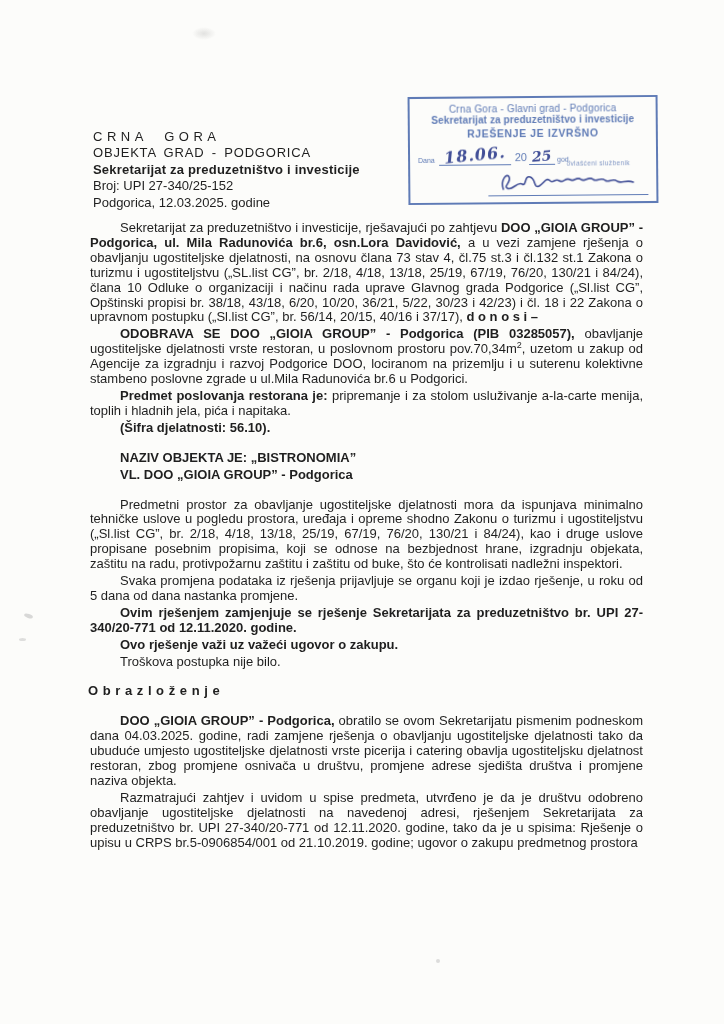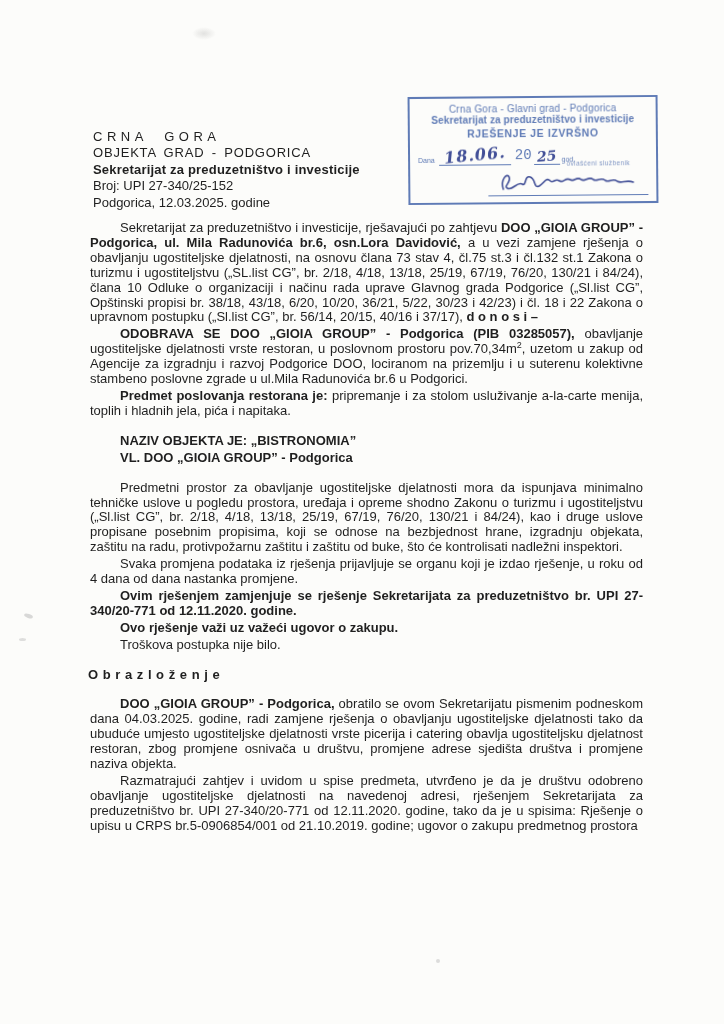--- a/index.html
+++ b/index.html
@@ -23,21 +23,21 @@
     box-sizing:border-box;padding-top:5px;opacity:0.92;
   }
   .stamp .s1{font-size:10px;text-align:center;letter-spacing:0.2px;}
   .stamp .s2{font-size:10px;font-weight:bold;text-align:center;letter-spacing:0.1px;}
   .stamp .s3{font-size:10.5px;font-weight:bold;text-align:center;letter-spacing:0.6px;margin-top:2px;}
   .s-date{margin:6px 0 0 8px;font-size:7px;display:flex;align-items:flex-end;}
   .s-lbl{font-size:7px;padding-bottom:2px;}
   .u{border-bottom:1.3px solid #5270b0;display:inline-block;text-align:center;}
   .u-date{width:72px;margin:0 4px;}
   .u-year{width:26px;margin:0 2px;}
-  .s-20{font-size:14px;padding-bottom:2px;font-family:Liberation Mono, monospace;}
+  .s-20{font-size:11px;padding-bottom:2px;}
   .hand{font-family:"DejaVu Serif", serif;font-style:italic;color:#32418f;font-weight:bold;}
   .hand-date{font-size:16px;display:inline-block;transform:rotate(-5deg);letter-spacing:1px;}
   .hand-year{font-size:14px;display:inline-block;transform:rotate(-4deg);}
   .s-sig{position:absolute;right:8px;bottom:6px;width:160px;text-align:center;}
   .s-officer{font-size:6.5px;letter-spacing:0.4px;opacity:0.8;text-align:right;padding-right:18px;}
   .sig-line{border-bottom:1.3px solid #5270b0;}
   .squiggle{display:block;margin:0 auto;}
   
   .doc-body{
     position:absolute;left:88px;top:219px;width:557px;
@@ -93,24 +93,25 @@
                      C124,18 129,13 136,16" fill="none" stroke="#32418f" stroke-width="1.6" stroke-linecap="round"></path>
           </svg>
         </div>
       </div>
     </div>
 
     <div class="doc-body">
       <p class="indent"><span>Sekretarijat za preduzetništvo i investicije, rješavajući po zahtjevu </span><b>DOO „GIOIA GROUP” - Podgorica, ul. Mila Radunovića br.6, osn.Lora Davidović,</b><span> a u vezi zamjene rješenja o obavljanju ugostiteljske djelatnosti, na osnovu člana 73 stav 4, čl.75 st.3 i čl.132 st.1 Zakona o turizmu i ugostiteljstvu („SL.list CG”, br. 2/18, 4/18, 13/18, 25/19, 67/19, 76/20, 130/21 i 84/24), člana 10 Odluke o organizaciji i načinu rada uprave Glavnog grada Podgorice („Sl.list CG”, Opštinski propisi br. 38/18, 43/18, 6/20, 10/20, 36/21, 5/22, 30/23 i 42/23) i čl. 18 i 22 Zakona o upravnom postupku („Sl.list CG”, br. 56/14, 20/15, 40/16 i 37/17), </span><b>d o n o s i –</b></p>
       <p class="indent"><b>ODOBRAVA SE DOO „GIOIA GROUP” - Podgorica (PIB 03285057),</b><span> obavljanje ugostiteljske djelatnosti vrste restoran, u poslovnom prostoru pov.70,34m</span><sup>2</sup><span>, uzetom u zakup od Agencije za izgradnju i razvoj Podgorice DOO, lociranom na prizemlju i u suterenu kolektivne stambeno poslovne zgrade u ul.Mila Radunovića br.6 u Podgorici.</span></p>
       <p class="indent"><b>Predmet poslovanja restorana je:</b><span> pripremanje i za stolom usluživanje a-la-carte menija, toplih i hladnih jela, pića i napitaka.</span></p>
+      <p class="indent"><b>(Šifra djelatnosti: 56.10).</b></p>
       <p class="indent gap-top"><b>NAZIV OBJEKTA JE: „BISTRONOMIA”</b></p>
       <p class="indent"><b>VL. DOO „GIOIA GROUP” - Podgorica</b></p>
       <p class="indent gap-top"><span>Predmetni prostor za obavljanje ugostiteljske djelatnosti mora da ispunjava minimalno tehničke uslove u pogledu prostora, uređaja i opreme shodno Zakonu o turizmu i ugostiteljstvu („Sl.list CG”, br. 2/18, 4/18, 13/18, 25/19, 67/19, 76/20, 130/21 i 84/24), kao i druge uslove propisane posebnim propisima, koji se odnose na bezbjednost hrane, izgradnju objekata, zaštitu na radu, protivpožarnu zaštitu i zaštitu od buke, što će kontrolisati nadležni inspektori.</span></p>
-      <p class="indent"><span>Svaka promjena podataka iz rješenja prijavljuje se organu koji je izdao rješenje, u roku od 4 dana od dana nastanka promjene.</span></p>
+      <p class="indent"><span>Svaka promjena podataka iz rješenja prijavljuje se organu koji je izdao rješenje, u roku od 5 dana od dana nastanka promjene.</span></p>
       <p class="indent"><b>Ovim rješenjem zamjenjuje se rješenje Sekretarijata za preduzetništvo br. UPI 27-340/20-771 od 12.11.2020. godine.</b></p>
       <p class="indent"><b>Ovo rješenje važi uz važeći ugovor o zakupu.</b></p>
       <p class="indent"><span>Troškova postupka nije bilo.</span></p>
       <p class="obraz">O b r a z l o ž e n j e</p>
       <p class="indent"><b>DOO „GIOIA GROUP” - Podgorica,</b><span> obratilo se ovom Sekretarijatu pismenim podneskom dana 04.03.2025. godine, radi zamjene rješenja o obavljanju ugostiteljske djelatnosti tako da ubuduće umjesto ugostiteljske djelatnosti vrste picerija i catering obavlja ugostiteljsku djelatnost restoran, zbog promjene osnivača u društvu, promjene adrese sjedišta društva i promjene naziva objekta.</span></p>
       <p class="indent"><span>Razmatrajući zahtjev i uvidom u spise predmeta, utvrđeno je da je društvu odobreno obavljanje ugostiteljske djelatnosti na navedenoj adresi, rješenjem Sekretarijata za preduzetništvo br. UPI 27-340/20-771 od 12.11.2020. godine, tako da je u spisima: Rješenje o upisu u CRPS br.5-0906854/001 od 21.10.2019. godine; ugovor o zakupu predmetnog prostora</span></p>
     </div>
 
     <div class="artifact smudge1"></div>
     <div class="artifact speck1"></div>

